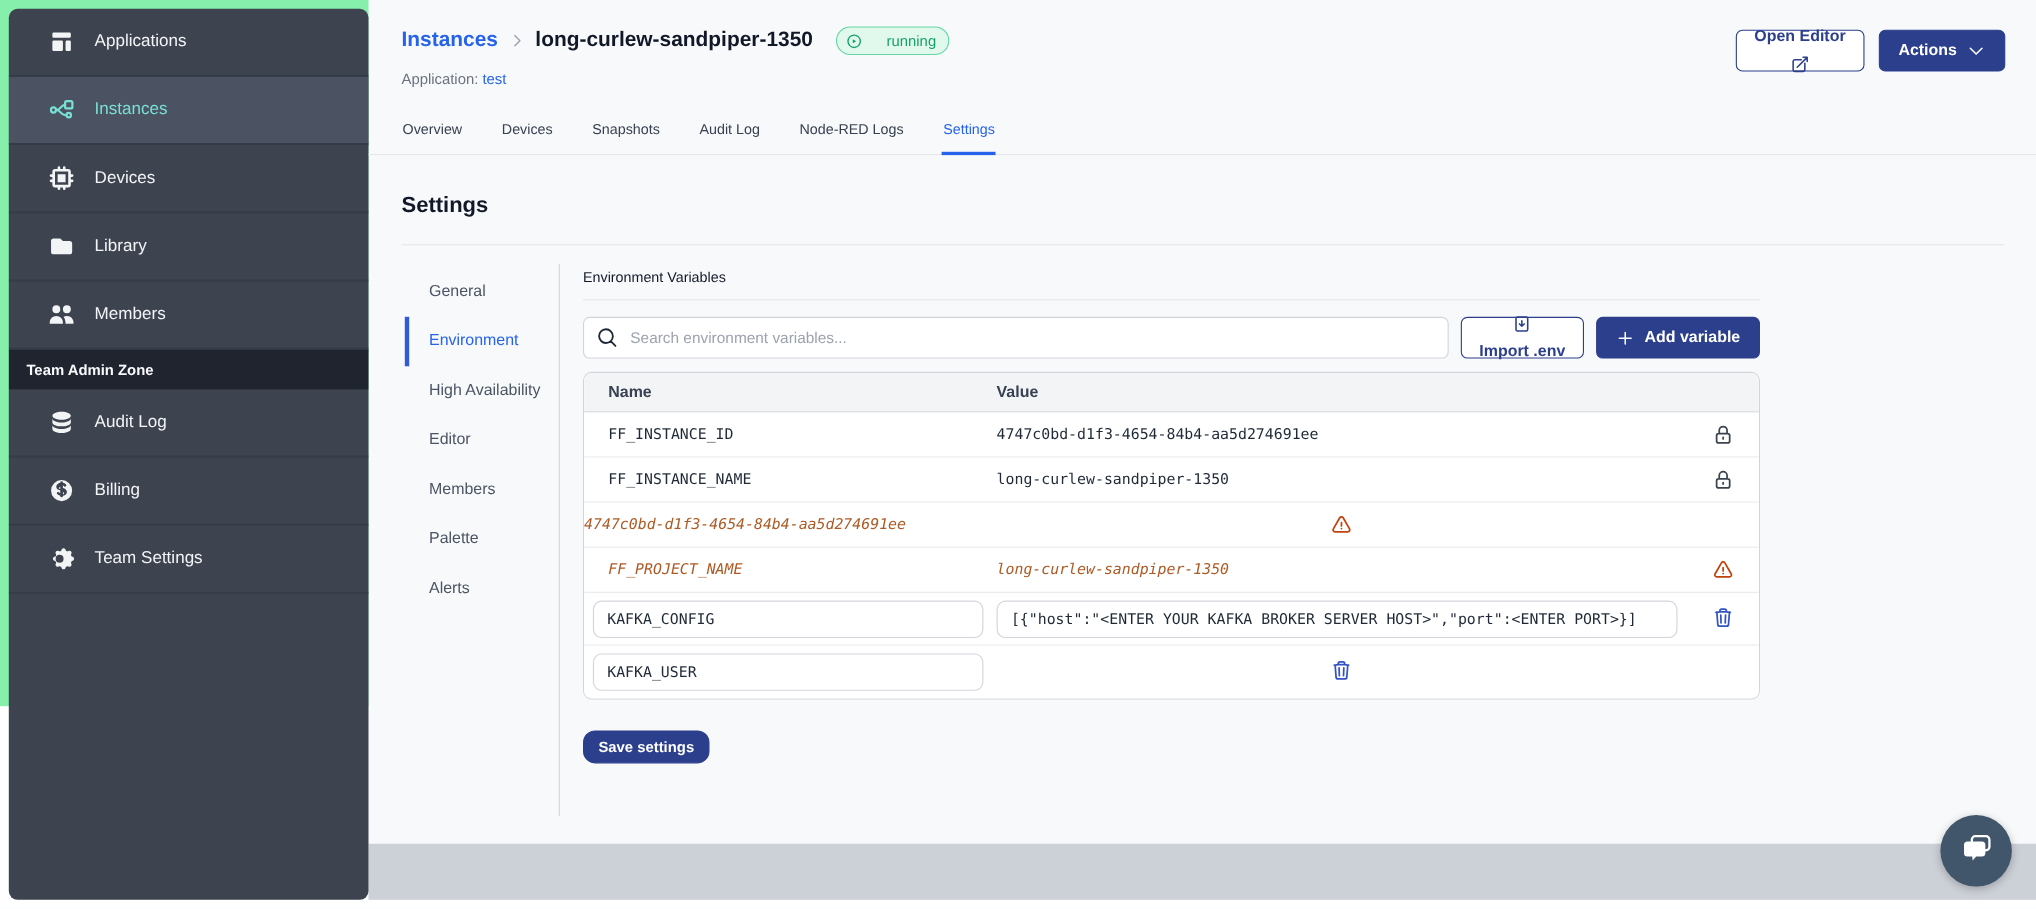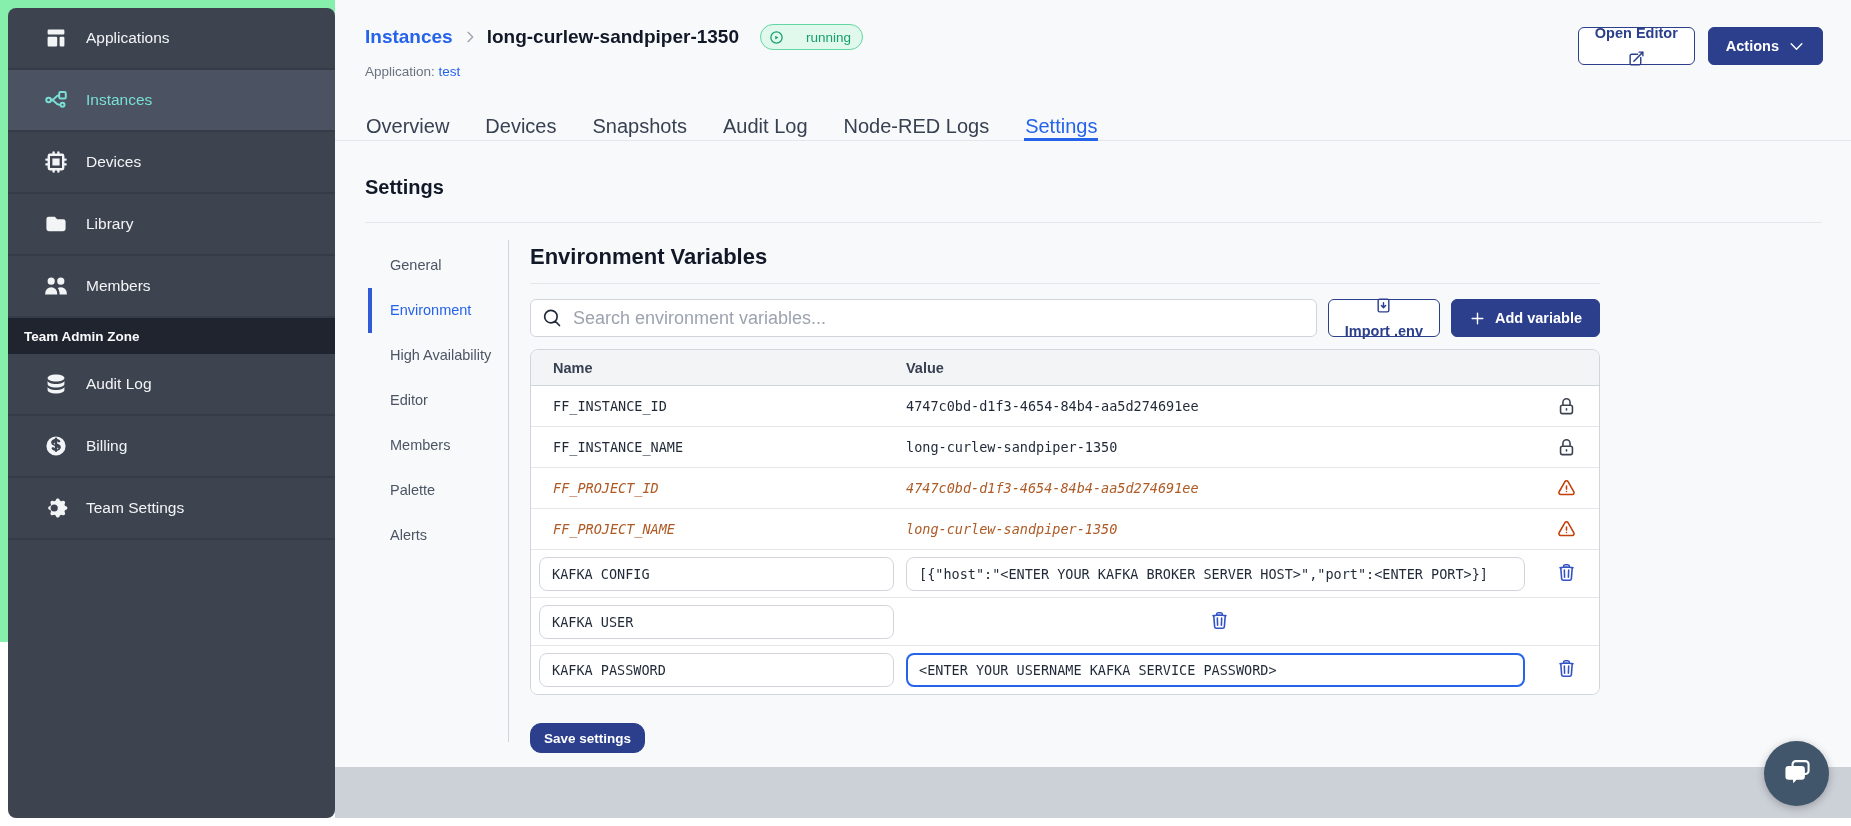--- a/index.html
+++ b/index.html
@@ -34,40 +34,40 @@
   .status-badge .icon,.status-badge svg{width:15px;height:15px;display:inline-flex;}
   .app-line{position:absolute;left:30px;top:64px;font-size:13.5px;color:#6b7280;}
   .app-line a{color:var(--link-blue);text-decoration:none;cursor:pointer;}
   .top-actions{position:absolute;right:28px;top:27px;display:flex;gap:13px;}
   .btn{display:inline-flex;align-items:center;justify-content:center;gap:9px;height:38px;border-radius:6px;font-size:14.5px;font-weight:700;cursor:pointer;font-family:inherit;}
   .btn-outline{background:#fff;border:1px solid var(--navy);color:var(--navy);padding:0 16px;flex-direction:column;}
   .btn-solid{background:var(--navy);border:1px solid var(--navy);color:#fff;padding:0 17px;}
   .btn .icon{display:inline-flex;}
   .btn .icon svg{width:17px;height:17px;}
   .tabs{position:absolute;left:30px;bottom:-1px;display:flex;gap:34px;}
-  .tab{padding:0 1px 0;font-size:20px;color:#374151;border-bottom:3px solid transparent;cursor:pointer;}
+  .tab{padding:0 1px 13px;font-size:13px;color:#374151;border-bottom:3px solid transparent;cursor:pointer;}
   .tab.active{color:var(--link-blue);border-bottom-color:var(--link-blue);}
 
   
   .settings-title{position:absolute;left:365px;top:176px;font-size:20px;font-weight:700;color:#111827;}
   .settings-divider{position:absolute;left:365px;top:222px;width:1457px;height:1px;background:#e5e7eb;}
   .subnav{position:absolute;left:368px;top:243px;width:128px;}
   .subnav-item{padding:12px 0 12px 18px;border-left:4px solid transparent;font-size:14.5px;line-height:21px;color:#4b5563;cursor:pointer;}
   .subnav-item.active{color:var(--link-blue);border-left-color:#2f5bd6;}
   .vdivider{position:absolute;left:508px;top:240px;width:1px;height:502px;background:#d1d5db;}
 
   
   .panel{position:absolute;left:530px;top:240px;width:1070px;}
-  .panel h3{font-size:22px;font-weight:700;color:#111827;padding-top:4px;}
+  .panel h3{font-size:13px;font-weight:400;color:#111827;padding-top:4px;}
   .panel-divider{margin-top:13px;height:1px;background:#e5e7eb;}
   .controls{margin-top:15px;display:flex;gap:11px;height:38px;}
   .search-wrap{position:relative;flex:1;}
   .search-wrap .icon{position:absolute;left:12px;top:9px;width:20px;height:20px;color:#1f2937;}
   .search-wrap svg{width:20px;height:20px;}
-  .search-input{width:100%;height:38px;border:1px solid #d1d5db;border-radius:6px;background:#fff;padding:0 12px 0 42px;font-size:18px;color:#111827;font-family:inherit;outline:none;}
+  .search-input{width:100%;height:38px;border:1px solid #d1d5db;border-radius:6px;background:#fff;padding:0 12px 0 42px;font-size:14px;color:#111827;font-family:inherit;outline:none;}
   .search-input::placeholder{color:#9ca3af;}
 
   .env-table{margin-top:12px;border:1px solid #d1d5db;border-radius:8px;background:#fff;overflow:hidden;}
   .t-head{display:grid;grid-template-columns:375px 1fr 66px;align-items:center;height:36px;background:#f3f4f6;border-bottom:1px solid #d1d5db;font-size:14.5px;font-weight:700;color:#374151;}
   .t-head .c-name{padding-left:22px;}
   .t-row{display:grid;grid-template-columns:375px 1fr 66px;align-items:center;border-bottom:1px solid #e5e7eb;background:#fff;}
   .t-row:last-child{border-bottom:none;}
   .t-row.static{height:41px;}
   .t-row.editable{height:48px;}
   .mono{font-family:"DejaVu Sans Mono","Liberation Mono",monospace;font-size:13.5px;color:#1f2937;}
@@ -298,21 +298,20 @@
             <div class="c-icon">
               <span class="icon icon-lock">
                 <svg viewBox="0 0 24 24" stroke="currentColor" fill="none" stroke-width="2" stroke-linecap="round" stroke-linejoin="round">
                   <path d="M16.5 10.5V6.75a4.5 4.5 0 10-9 0v3.75m-.75 10.5h10.5a2.25 2.25 0 002.25-2.25v-6a2.25 2.25 0 00-2.25-2.25H6.75a2.25 2.25 0 00-2.25 2.25v6a2.25 2.25 0 002.25 2.25z"></path>
                   <path d="M12 14.8v1.7"></path>
                 </svg>
               </span>
             </div>
           </div>
           <div class="t-row static deprecated">
-            <div class="c-name"><span class="mono">FF_PROJECT_ID</span></div>
             <div class="c-value"><span class="mono">4747c0bd-d1f3-4654-84b4-aa5d274691ee</span></div>
             <div class="c-icon">
               <span class="icon icon-warn">
                 <svg viewBox="0 0 24 24" stroke="currentColor" fill="none" stroke-width="2" stroke-linecap="round" stroke-linejoin="round">
                   <path d="M12 9v3.75m-9.3 3.38c-.87 1.5.22 3.37 1.95 3.37h14.7c1.73 0 2.81-1.87 1.95-3.37L13.95 3.38c-.87-1.5-3.03-1.5-3.9 0L2.7 16.13zM12 15.75h.01v.01H12v-.01z"></path>
                 </svg>
               </span>
             </div>
           </div>
           <div class="t-row static deprecated">
@@ -337,35 +336,20 @@
               <button class="icon-trash"><span class="icon">
                   <svg viewBox="0 0 24 24" stroke="currentColor" fill="none" stroke-width="2" stroke-linecap="round" stroke-linejoin="round">
                     <path d="M14.74 9l-.35 9m-4.79 0L9.26 9m9.97-3.21c.34.05.68.11 1.02.17m-1.02-.17L18.16 19.67a2.25 2.25 0 01-2.24 2.08H8.08a2.25 2.25 0 01-2.24-2.08L4.77 5.79m14.46 0a48 48 0 00-3.48-.4m-12 .56c.34-.06.68-.11 1.02-.16m0 0a48 48 0 013.48-.4m7.5 0v-.92c0-1.18-.91-2.16-2.09-2.2a52 52 0 00-3.32 0c-1.18.04-2.09 1.02-2.09 2.2v.92m7.5 0a49 49 0 00-7.5 0"></path>
                   </svg>
                 </span></button>
             </div>
           </div>
           <div class="t-row editable">
             <div class="c-name">
               <input type="text" class="cell-input" value="KAFKA_USER" style="">
-            </div>
-            <div class="c-icon">
-              <button class="icon-trash"><span class="icon">
-                  <svg viewBox="0 0 24 24" stroke="currentColor" fill="none" stroke-width="2" stroke-linecap="round" stroke-linejoin="round">
-                    <path d="M14.74 9l-.35 9m-4.79 0L9.26 9m9.97-3.21c.34.05.68.11 1.02.17m-1.02-.17L18.16 19.67a2.25 2.25 0 01-2.24 2.08H8.08a2.25 2.25 0 01-2.24-2.08L4.77 5.79m14.46 0a48 48 0 00-3.48-.4m-12 .56c.34-.06.68-.11 1.02-.16m0 0a48 48 0 013.48-.4m7.5 0v-.92c0-1.18-.91-2.16-2.09-2.2a52 52 0 00-3.32 0c-1.18.04-2.09 1.02-2.09 2.2v.92m7.5 0a49 49 0 00-7.5 0"></path>
-                  </svg>
-                </span></button>
-            </div>
-          </div>
-          <div class="t-row editable">
-            <div class="c-name">
-              <input type="text" class="cell-input" value="KAFKA_PASSWORD" style="">
-            </div>
-            <div class="c-value">
-              <input type="text" class="cell-input focused" value="&lt;ENTER YOUR USERNAME KAFKA SERVICE PASSWORD&gt;" style="">
             </div>
             <div class="c-icon">
               <button class="icon-trash"><span class="icon">
                   <svg viewBox="0 0 24 24" stroke="currentColor" fill="none" stroke-width="2" stroke-linecap="round" stroke-linejoin="round">
                     <path d="M14.74 9l-.35 9m-4.79 0L9.26 9m9.97-3.21c.34.05.68.11 1.02.17m-1.02-.17L18.16 19.67a2.25 2.25 0 01-2.24 2.08H8.08a2.25 2.25 0 01-2.24-2.08L4.77 5.79m14.46 0a48 48 0 00-3.48-.4m-12 .56c.34-.06.68-.11 1.02-.16m0 0a48 48 0 013.48-.4m7.5 0v-.92c0-1.18-.91-2.16-2.09-2.2a52 52 0 00-3.32 0c-1.18.04-2.09 1.02-2.09 2.2v.92m7.5 0a49 49 0 00-7.5 0"></path>
                   </svg>
                 </span></button>
             </div>
           </div>
         </div>

